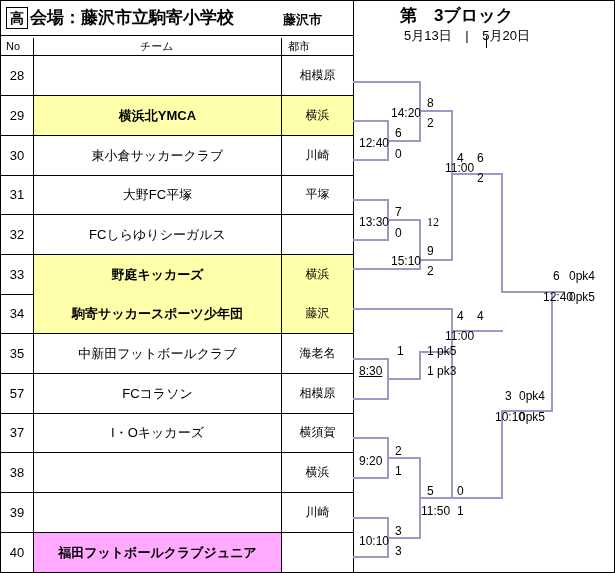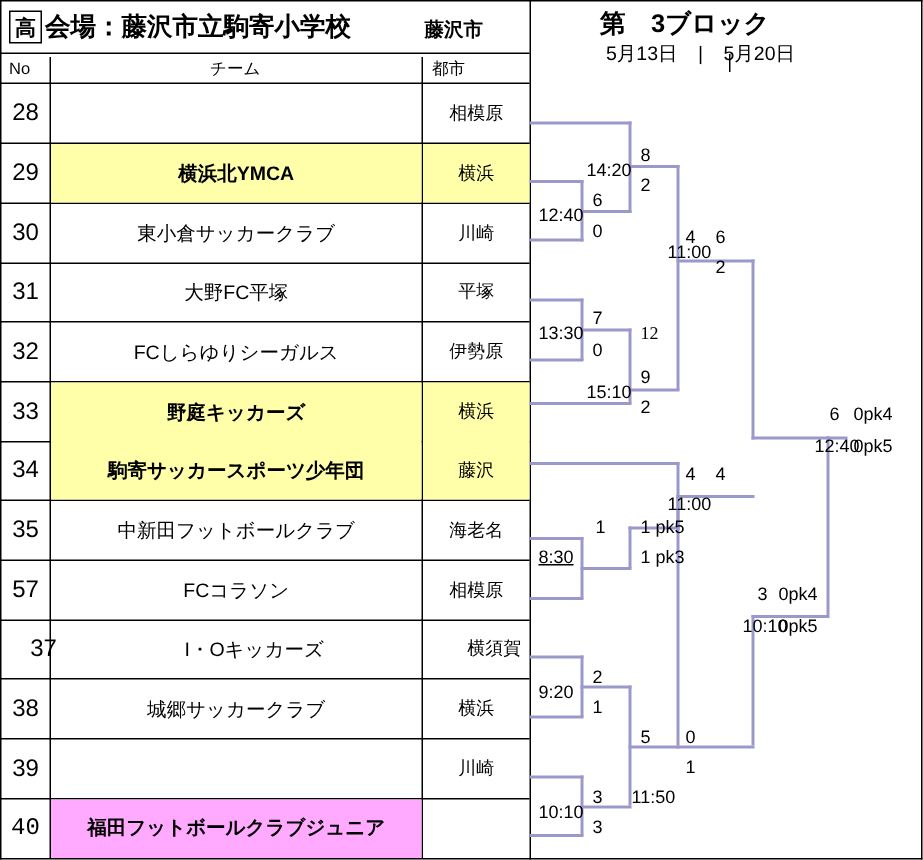--- a/index.html
+++ b/index.html
@@ -97,21 +97,21 @@
     left: 1px;
     width: 352px;
     height: 39px;
   }
   .row .cell-no {
     position: absolute;
     left: 0; top: 0;
     width: 32px; height: 39px;
     line-height: 39px;
     text-align: center;
-    font-size: 16px;
+    font-size: 13px;
   }
   .row .cell-team {
     position: absolute;
     left: 33px; top: 0;
     width: 247px; height: 39px;
     line-height: 39px;
     text-align: center;
     font-size: 13px;
     white-space: nowrap;
     overflow: hidden;
@@ -224,21 +224,20 @@
     <div class="cell-city">川崎</div>
   </div>
   <div class="row" style="top:175px;">
     <div class="cell-no">31</div>
     <div class="cell-team">大野FC平塚</div>
     <div class="cell-city">平塚</div>
   </div>
   <div class="row" style="top:215px;text-decoration:underline;">
     <div class="cell-no">32</div>
     <div class="cell-team">FCしらゆりシーガルス</div>
-    <div class="cell-city">伊勢原</div>
   </div>
   <div class="row hl-yellow" style="top:255px;">
     <div class="cell-no">33</div>
     <div class="cell-team">野庭キッカーズ</div>
     <div class="cell-city">横浜</div>
   </div>
   <div class="row hl-yellow" style="top:294px;">
     <div class="cell-no">34</div>
     <div class="cell-team">駒寄サッカースポーツ少年団</div>
     <div class="cell-city">藤沢</div>
@@ -246,35 +245,34 @@
   <div class="row" style="top:334px;">
     <div class="cell-no">35</div>
     <div class="cell-team">中新田フットボールクラブ</div>
     <div class="cell-city">海老名</div>
   </div>
   <div class="row" style="top:374px;">
     <div class="cell-no">57</div>
     <div class="cell-team">FCコラソン</div>
     <div class="cell-city">相模原</div>
   </div>
-  <div class="row" style="top:413px;margin-left:12px;">
+  <div class="row" style="top:413px;">
     <div class="cell-no">37</div>
     <div class="cell-team">I・Oキッカーズ</div>
     <div class="cell-city">横須賀</div>
   </div>
   <div class="row" style="top:453px;">
     <div class="cell-no">38</div>
-    <div class="cell-team">城郷サッカークラブ</div>
     <div class="cell-city">横浜</div>
   </div>
   <div class="row" style="top:493px;">
     <div class="cell-no">39</div>
     <div class="cell-city">川崎</div>
   </div>
-  <div class="row hl-pink" style="top:533px;font-family:Liberation Mono, monospace;">
+  <div class="row hl-pink" style="top:533px;">
     <div class="cell-no">40</div>
     <div class="cell-team">福田フットボールクラブジュニア</div>
   </div>
 
   <div class="bracket">
 
     <div class="bl h" style="left:0;   top:65px;  width:36px;"></div>
     <div class="bl h" style="left:0;   top:104px; width:36px;"></div>
     <div class="bl v" style="left:34px;top:65px;  height:41px;"></div>
     <div class="bl h" style="left:34px;top:85px;  width:34px;"></div>
@@ -366,21 +364,21 @@
     <div class="score" style="left:42px;  top:410px;">1</div>
     <div class="time" style="left:6px;   top:400px;">9:20</div>
 
     <div class="score" style="left:42px;  top:470px;">3</div>
     <div class="score" style="left:42px;  top:490px;">3</div>
     <div class="time" style="left:6px;   top:480px;">10:10</div>
 
     <div class="score" style="left:74px;  top:430px;">5</div>
     <div class="score" style="left:104px; top:430px;">0</div>
     <div class="score" style="left:104px; top:450px;">1</div>
-    <div class="time" style="left:68px;  top:450px;margin-top:20px;">11:50</div>
+    <div class="time" style="left:68px;  top:450px;">11:50</div>
 
     <div class="score" style="left:152px; top:335px;">3</div>
     <div class="score" style="left:166px; top:335px;">0pk4</div>
     <div class="score" style="left:166px; top:356px;">0pk5</div>
     <div class="time" style="left:142px; top:356px;">10:10</div>
 
     <div class="score" style="left:200px; top:215px;">6</div>
     <div class="score" style="left:216px; top:215px;">0pk4</div>
     <div class="score" style="left:216px; top:236px;">0pk5</div>
     <div class="time" style="left:190px; top:236px;">12:40</div>

